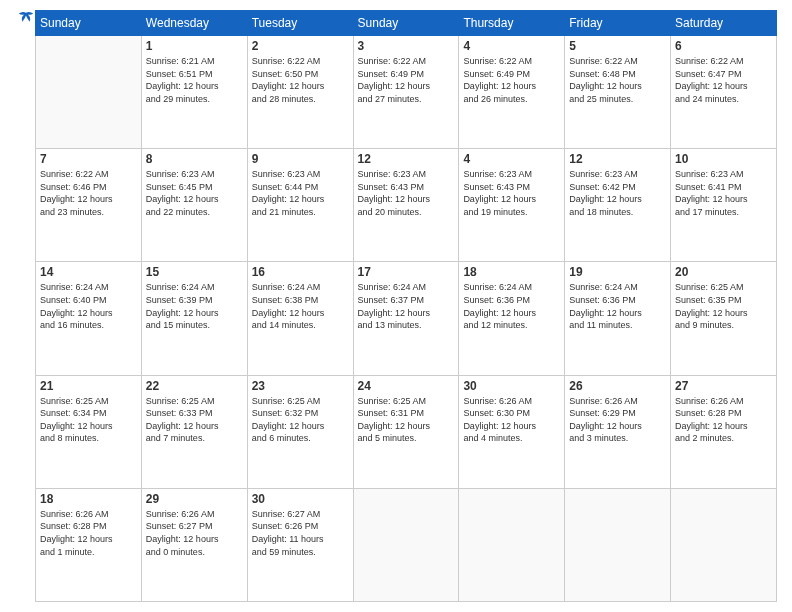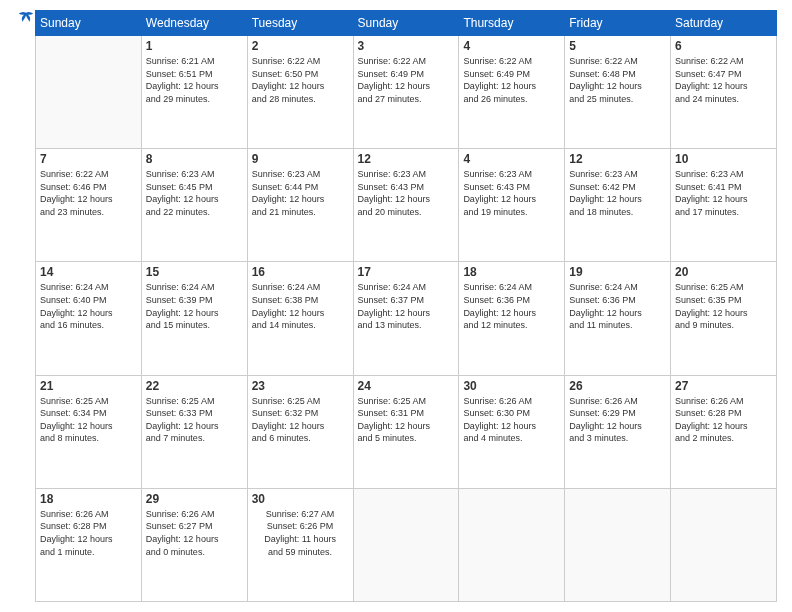--- a/index.html
+++ b/index.html
@@ -335,21 +335,21 @@
           </td>
           <td>
             <span class="day-number">29</span>
             <div class="day-info" style="white-space: pre-line;">Sunrise: 6:26 AM
 Sunset: 6:27 PM
 Daylight: 12 hours
 and 0 minutes.</div>
           </td>
           <td>
             <span class="day-number">30</span>
-            <div class="day-info" style="white-space: pre-line; text-align: center;">Sunrise: 6:27 AM
+            <div class="day-info" style="white-space: pre-line;">Sunrise: 6:27 AM
 Sunset: 6:26 PM
 Daylight: 11 hours
 and 59 minutes.</div>
           </td>
           <td class="empty-cell"></td>
           <td class="empty-cell"></td>
           <td class="empty-cell"></td>
           <td class="empty-cell"></td>
         </tr>
       </tbody>

